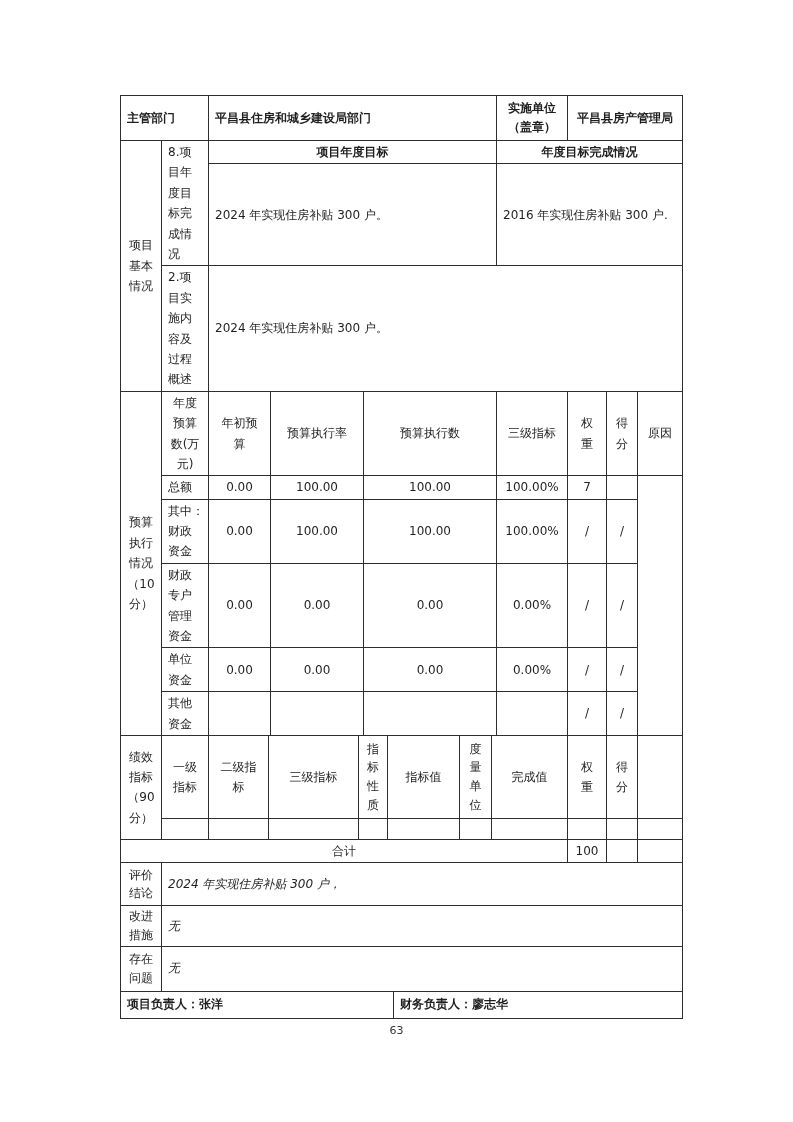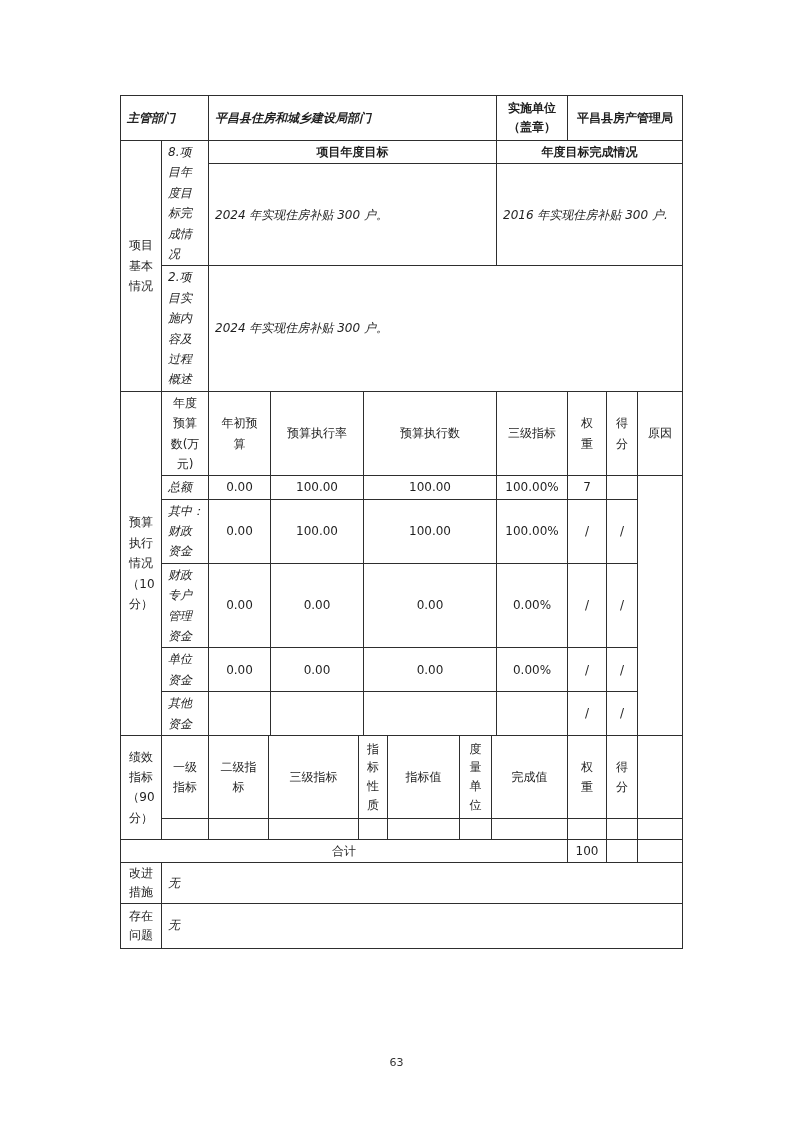--- a/index.html
+++ b/index.html
@@ -19,32 +19,31 @@
   table.doc + table.doc { margin-top: -1px; }
   td {
     border: 1px solid #2e2e2e;
     font-size: 12px;
     line-height: 1.7;
     vertical-align: middle;
     text-align: center;
     padding: 1px 4px;
     overflow: hidden;
   }
-  td.l { text-align: left; padding-left: 6px; font-style: italic; }
+  td.l { text-align: left; padding-left: 6px; }
   td.b { font-weight: bold; }
   td.i { font-style: italic; }
   td.pre { white-space: pre-line; }
   td.tight { line-height: 1.55; }
   .page-number {
     position: absolute;
     left: 0; top: 1024px; width: 100%;
     text-align: center;
     font-size: 11px;
     color: #333;
-    margin-top: 32px;
   }
 </style>
 </head>
 <body>
 
 <div class="table-stack">
 
   <table class="doc">
     <colgroup>
         <col style="width:88px">
@@ -251,29 +250,46 @@
     </tr>
   </tbody>
     </table>
 
   <table class="doc">
     <colgroup>
         <col style="width:41px">
         <col style="width:521px">
       </colgroup>
     <tbody>
+        <tr style="height:43px">
+      <td class="pre tight">评价
+结论</td>
+      <td class="l i">2024 年实现住房补贴 300 户，</td>
+    </tr>
     <tr style="height:34px">
       <td class="pre tight">改进
 措施</td>
       <td class="l i">无</td>
     </tr>
     <tr style="height:45px">
       <td class="pre tight">存在
 问题</td>
       <td class="l i">无</td>
     </tr>
   </tbody>
     </table>
 
+  <table class="doc">
+    <colgroup>
+        <col style="width:273px">
+        <col style="width:289px">
+      </colgroup>
+    <tbody>
+        <tr style="height:27px">
+      <td class="l b">项目负责人：张洋</td>
+      <td class="l b">财务负责人：廖志华</td>
+    </tr>
+  </tbody>
+    </table>
 
 </div>
 
 <div class="page-number">63</div>
 
 </body></html>

